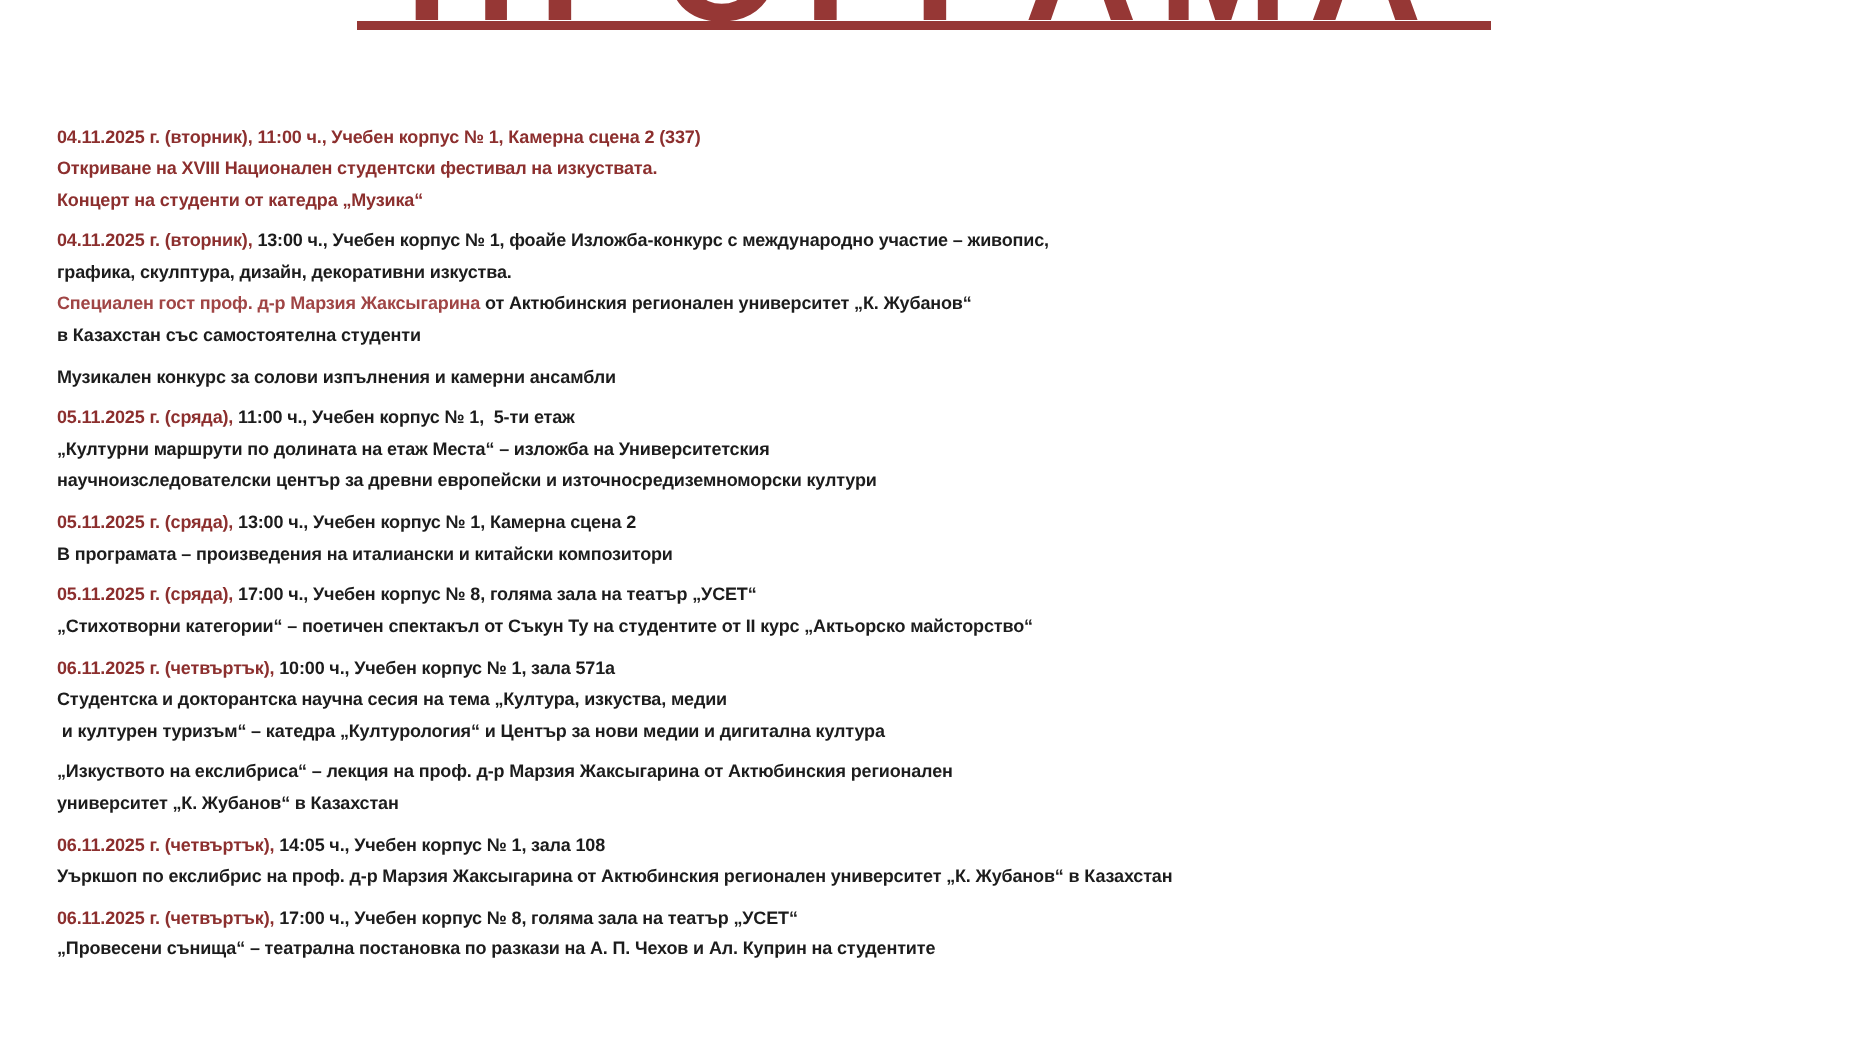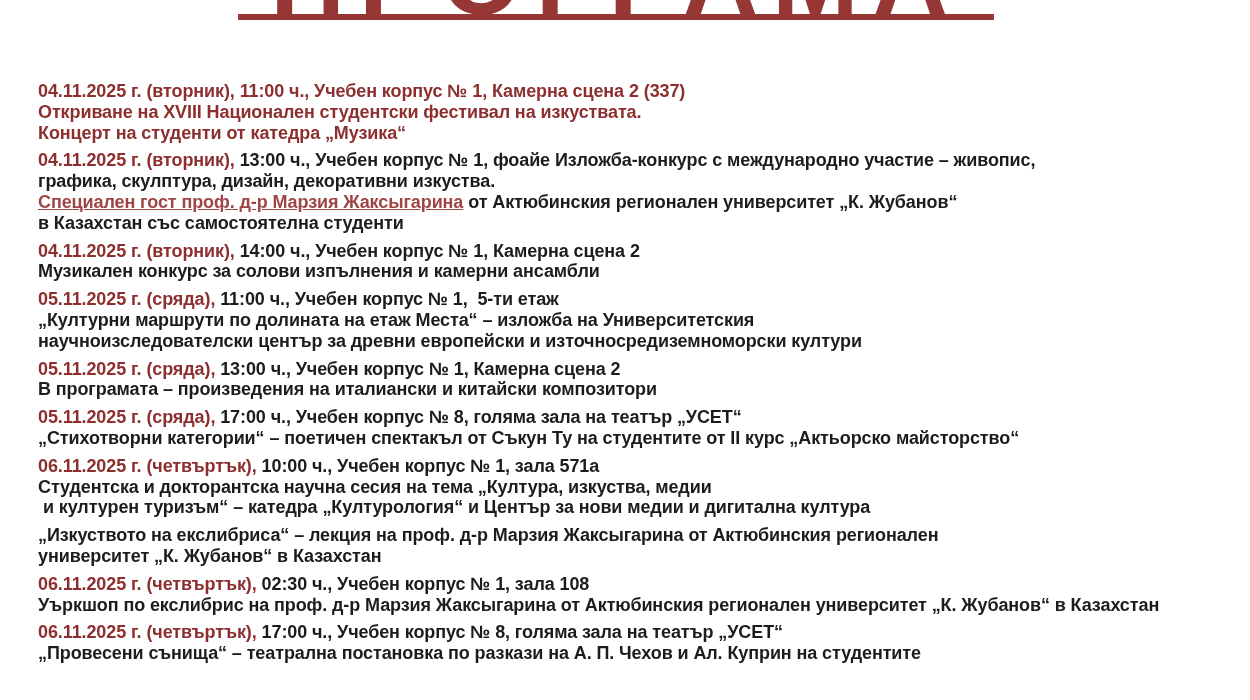--- a/index.html
+++ b/index.html
@@ -33,28 +33,28 @@
     background:var(--title,#963735);
   }
   .events{
     position:absolute;
     left:38px;
     top:81px;
     width:1190px;
   }
   .event{margin:0 0 7px 0;}
   .line{
-    font-size:18px;
+    font-size:12px;
     line-height:20.8px;
     letter-spacing:-0.1px;
     white-space:pre-wrap;
   }
   .seg-d{color:var(--maroon,#8c2f2e);}
   .seg-b{color:var(--body,#1c1c1c);}
-  .seg-h{color:var(--highlight,#a04545);text-decoration:underline;}
+  .seg-h{color:var(--highlight,#a04545);}
 </style>
 </head>
 <body>
 
 <div class="page">
   <div class="title-text">
     <span>ПРОГРАМА</span>
   </div>
   <div class="title-underline"></div>
   <div class="events">
@@ -63,21 +63,20 @@
         <div class="line"><span class="seg-d">Откриване на XVIII Национален студентски фестивал на изкуствата.</span></div>
         <div class="line"><span class="seg-d">Концерт на студенти от катедра „Музика“</span></div>
       </div>
       <div class="event">
         <div class="line"><span class="seg-d">04.11.2025 г. (вторник),</span><span class="seg-b"> 13:00 ч., Учебен корпус № 1, фоайе Изложба-конкурс с международно участие – живопис,</span></div>
         <div class="line"><span class="seg-b">графика, скулптура, дизайн, декоративни изкуства.</span></div>
         <div class="line"><span class="seg-h">Специален гост проф. д-р Марзия Жаксыгарина</span><span class="seg-b"> от Актюбинския регионален университет „К. Жубанов“</span></div>
         <div class="line"><span class="seg-b">в Казахстан със самостоятелна студенти</span></div>
       </div>
       <div class="event">
-        <div class="line"><span class="seg-d">04.11.2025 г. (вторник),</span><span class="seg-b"> 14:00 ч., Учебен корпус № 1, Камерна сцена 2</span></div>
         <div class="line"><span class="seg-b">Музикален конкурс за солови изпълнения и камерни ансамбли</span></div>
       </div>
       <div class="event">
         <div class="line"><span class="seg-d">05.11.2025 г. (сряда),</span><span class="seg-b"> 11:00 ч., Учебен корпус № 1,  5-ти етаж</span></div>
         <div class="line"><span class="seg-b">„Културни маршрути по долината на етаж Места“ – изложба на Университетския</span></div>
         <div class="line"><span class="seg-b">научноизследователски център за древни европейски и източносредиземноморски култури</span></div>
       </div>
       <div class="event">
         <div class="line"><span class="seg-d">05.11.2025 г. (сряда),</span><span class="seg-b"> 13:00 ч., Учебен корпус № 1, Камерна сцена 2</span></div>
         <div class="line"><span class="seg-b">В програмата – произведения на италиански и китайски композитори</span></div>
@@ -89,21 +88,21 @@
       <div class="event">
         <div class="line"><span class="seg-d">06.11.2025 г. (четвъртък),</span><span class="seg-b"> 10:00 ч., Учебен корпус № 1, зала 571а</span></div>
         <div class="line"><span class="seg-b">Студентска и докторантска научна сесия на тема „Култура, изкуства, медии</span></div>
         <div class="line"><span class="seg-b"> и културен туризъм“ – катедра „Културология“ и Център за нови медии и дигитална култура</span></div>
       </div>
       <div class="event">
         <div class="line"><span class="seg-b">„Изкуството на екслибриса“ – лекция на проф. д-р Марзия Жаксыгарина от Актюбинския регионален</span></div>
         <div class="line"><span class="seg-b">университет „К. Жубанов“ в Казахстан</span></div>
       </div>
       <div class="event">
-        <div class="line"><span class="seg-d">06.11.2025 г. (четвъртък),</span><span class="seg-b"> 02:30 ч., Учебен корпус № 1, зала 108</span></div>
+        <div class="line"><span class="seg-d">06.11.2025 г. (четвъртък),</span><span class="seg-b"> 14:05 ч., Учебен корпус № 1, зала 108</span></div>
         <div class="line"><span class="seg-b">Уъркшоп по екслибрис на проф. д-р Марзия Жаксыгарина от Актюбинския регионален университет „К. Жубанов“ в Казахстан</span></div>
       </div>
       <div class="event">
         <div class="line"><span class="seg-d">06.11.2025 г. (четвъртък),</span><span class="seg-b"> 17:00 ч., Учебен корпус № 8, голяма зала на театър „УСЕТ“</span></div>
         <div class="line"><span class="seg-b">„Провесени сънища“ – театрална постановка по разкази на А. П. Чехов и Ал. Куприн на студентите</span></div>
       </div>
     </div>
 </div>
 
 </body></html>

